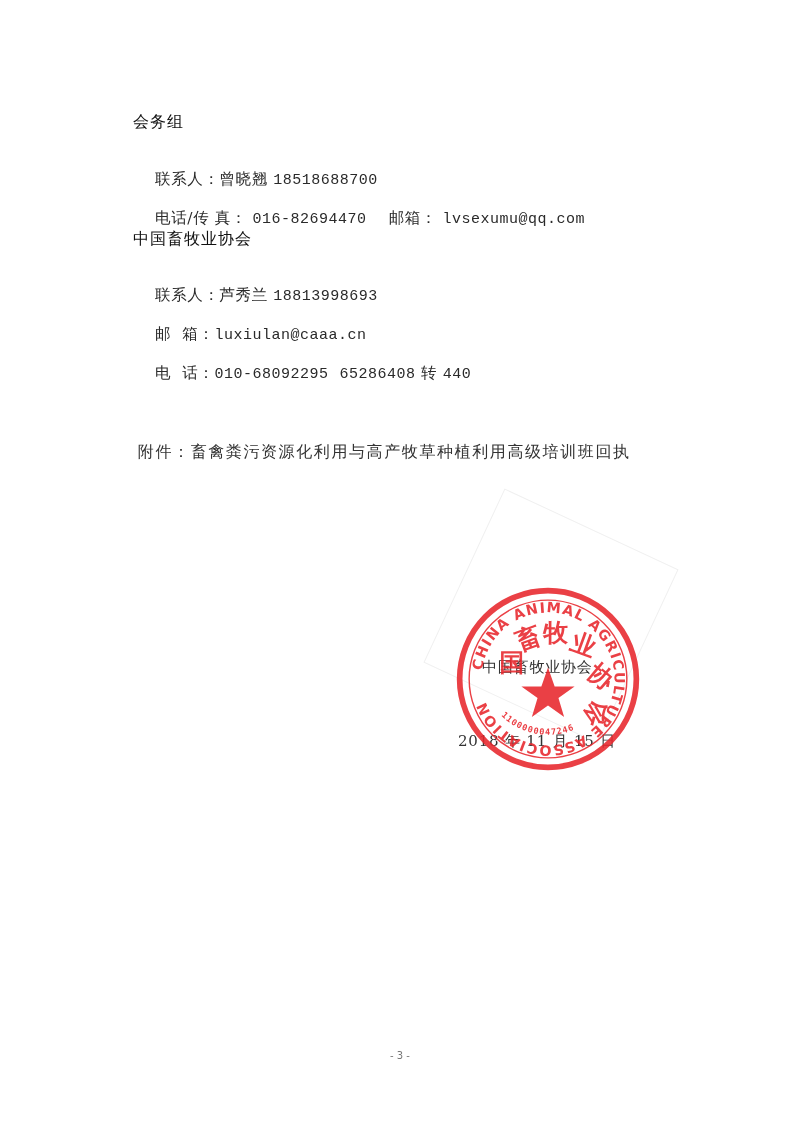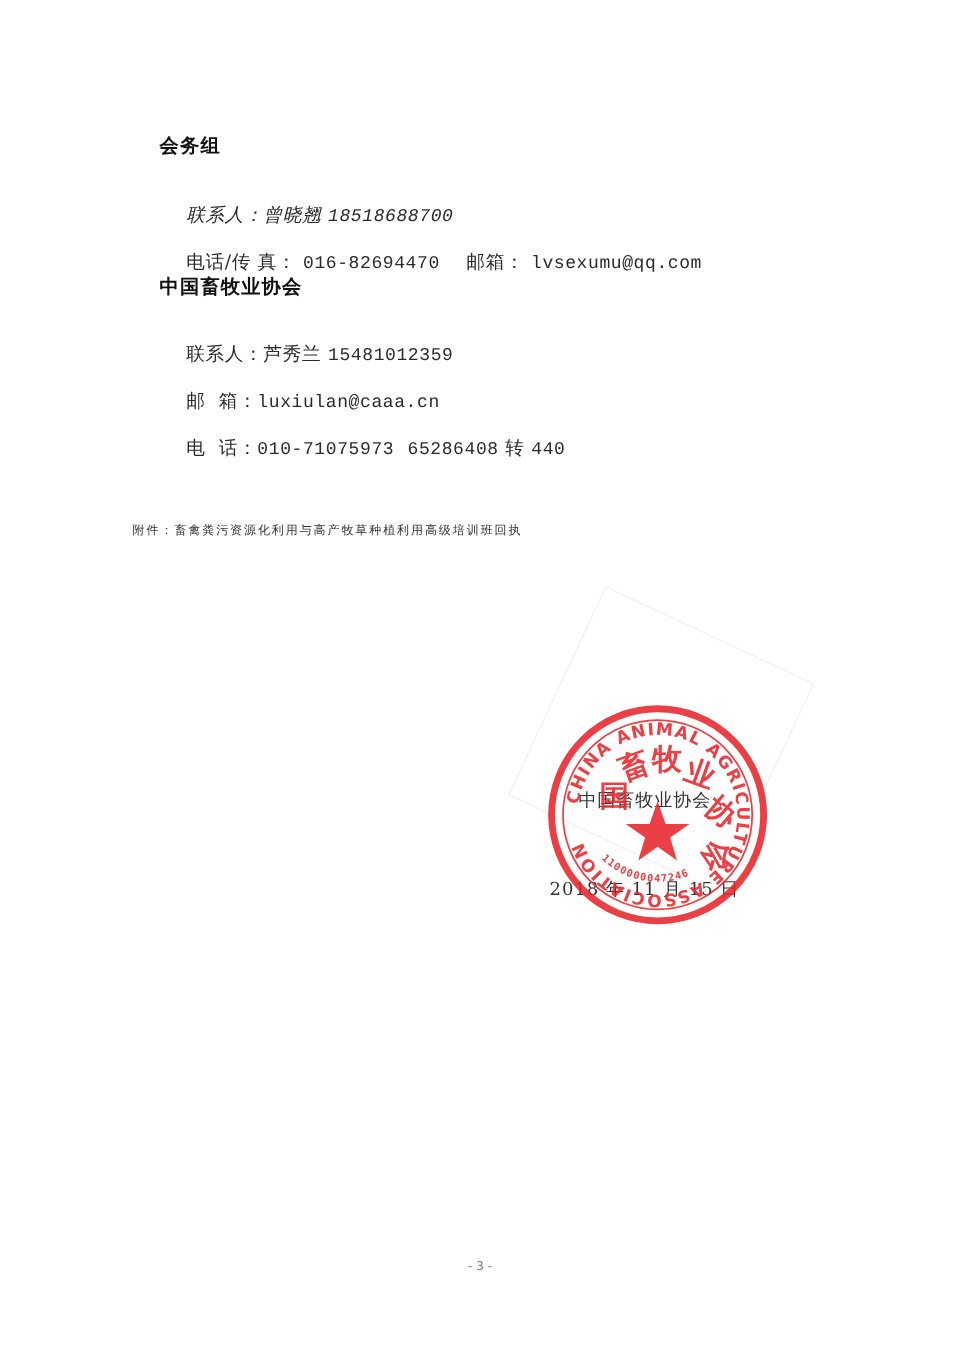--- a/index.html
+++ b/index.html
@@ -1,53 +1,53 @@
 <!DOCTYPE html>
 <html><head>
   <meta charset="utf-8">
   <style>
     html, body { margin: 0; padding: 0; background: #ffffff; }
     body { width: 800px; height: 1131px; position: relative; overflow: hidden;
            font-family: "DejaVu Serif", "Liberation Serif", serif; color: #2a2a2a; }
     .line { position: absolute; font-size: 15.5px; white-space: pre; letter-spacing: 0.6px; }
-    .heading { font-family: "DejaVu Sans", "Liberation Sans", sans-serif; font-weight: bold; font-size: 16px; color: #111; letter-spacing: 1px; }
+    .heading { font-family: "DejaVu Sans", "Liberation Sans", sans-serif; font-weight: normal; font-size: 16px; color: #111; letter-spacing: 1px; }
     .mono { font-family: "Liberation Mono", "DejaVu Sans Mono", monospace; font-size: 15px; letter-spacing: 0.5px; }
-    .attach { font-family: Liberation Sans, sans-serif; font-size: 10px; letter-spacing: 1.6px; color: #333; }
+    .attach { font-family: Liberation Mono, monospace; font-size: 16px; letter-spacing: 1.6px; color: #333; }
     .sig { position: absolute; font-size: 15px; color: #333; white-space: pre; letter-spacing: 0.8px; z-index: 2; }
     .stamp { position: absolute; left: 453px; top: 584px; width: 190px; height: 190px; z-index: 3; opacity: 0.88; pointer-events: none; }
     .faint-square { position: absolute; left: 455px; top: 520px; width: 190px; height: 190px; border: 1px solid #f0f0f0; transform: rotate(25deg); z-index: 0; }
     .page-num { position: absolute; left: 0; width: 800px; top: 1050px; text-align: center; font-size: 10px; color: #777; font-family: "DejaVu Sans", sans-serif; }
   </style>
 </head>
 <body>
 
 <div>
 
   <div class="line heading" style="left:133px; top:112px;">会务组</div>
 
-  <div class="line" style="left:133px; top:151px;font-style:italic;">
+  <div class="line" style="left:133px; top:151px;">
     <span>联系人：</span><span>曾晓翘</span> <span class="mono">18518688700</span>
   </div>
 
   <div class="line" style="left:133px; top:190px;">
     <span>电话/传 真：</span> <span class="mono">016-82694470</span>    <span>邮箱：</span> <span class="mono">lvsexumu@qq.com</span>
   </div>
 
   <div class="line heading" style="left:133px; top:229px;">中国畜牧业协会</div>
 
   <div class="line" style="left:133px; top:267px;">
-    <span>联系人：</span><span>芦秀兰</span> <span class="mono">15481012359</span>
+    <span>联系人：</span><span>芦秀兰</span> <span class="mono">18813998693</span>
   </div>
 
   <div class="line" style="left:133px; top:306px;text-align:center;">
     <span>邮  箱：</span><span class="mono">luxiulan@caaa.cn</span>
   </div>
 
   <div class="line" style="left:133px; top:345px;">
-    <span>电  话：</span><span class="mono">010-71075973</span>  <span class="mono">65286408</span> <span>转</span> <span class="mono">440</span>
+    <span>电  话：</span><span class="mono">010-68092295</span>  <span class="mono">65286408</span> <span>转</span> <span class="mono">440</span>
   </div>
 
   <div class="line attach" style="left:93px; top:424px;">
     <span>附件：</span><span>畜禽粪污资源化利用与高产牧草种植利用高级培训班回执</span>
   </div>
 
   <div class="faint-square"></div>
 
   <div class="sig" style="left:482px; top:658px;">中国畜牧业协会</div>
   <div class="sig" style="left:458px; top:732px;">2018 年 11 月 15 日</div>

